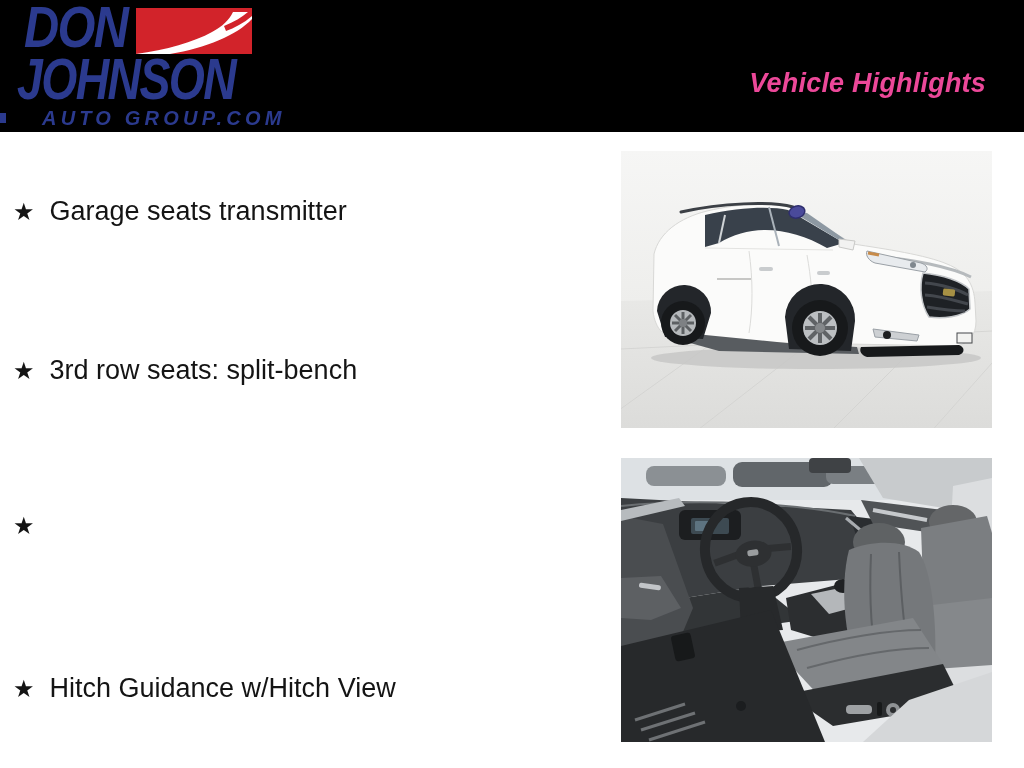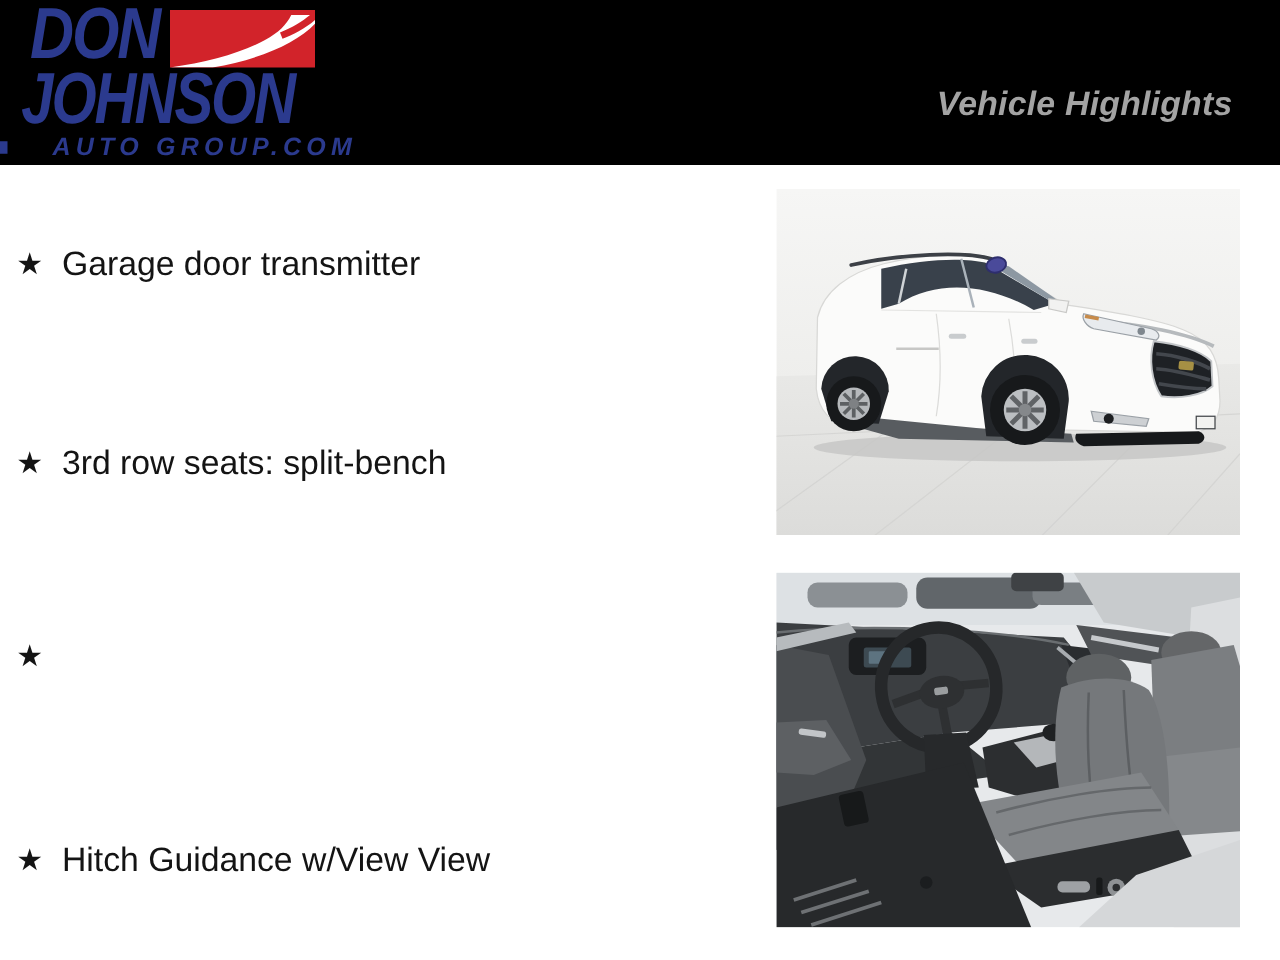--- a/index.html
+++ b/index.html
@@ -1,21 +1,21 @@
 <!DOCTYPE html>
 <html><head>
 <meta charset="utf-8">
 <style>
   html,body{margin:0;padding:0;background:#fff;}
   .page{position:relative;width:1024px;height:768px;background:#ffffff;overflow:hidden;
         font-family:"Liberation Sans", sans-serif;}
 
   
   .header{position:absolute;left:0;top:0;width:1024px;height:132px;background:#000000;font-style:italic;}
-  .page-title{position:absolute;right:38px;top:50px;font-size:27px;color:#a3a3a3;
+  .page-title{position:absolute;right:38px;top:50px;font-size:27px;color:#ec4899;
               letter-spacing:0.2px;white-space:nowrap;}
 
   
   .logo{position:absolute;left:0;top:4px;width:270px;height:126px;color:#2b3a8e;}
   .logo-don{position:absolute;left:24px;top:-6px;font-size:58px;font-weight:bold;line-height:1;
             letter-spacing:-2px;transform:scaleX(.84);transform-origin:left top;}
   .logo-johnson{position:absolute;left:17px;top:46px;font-size:58px;font-weight:bold;line-height:1;
             letter-spacing:-2px;transform:scaleX(.80);transform-origin:left top;}
   .logo-tagline{position:absolute;left:42px;top:103px;font-size:20px;font-weight:bold;
             letter-spacing:4.2px;white-space:nowrap;}
@@ -56,32 +56,32 @@
       <div class="logo-tick"></div>
       <div class="logo-tagline">AUTO GROUP.COM</div>
     </div>
 
     <h1 class="page-title">Vehicle Highlights</h1>
   </header>
 
   <div>
     <div class="feature f0">
       <span class="star">★</span>
-      <span class="label">Garage door transmitter</span>
+      <span class="label">Garage seats transmitter</span>
     </div>
     <div class="feature f1">
       <span class="star">★</span>
       <span class="label">3rd row seats: split-bench</span>
     </div>
     <div class="feature f2">
       <span class="star">★</span>
     </div>
     <div class="feature f3">
       <span class="star">★</span>
-      <span class="label">Hitch Guidance w/View View</span>
+      <span class="label">Hitch Guidance w/Hitch View</span>
     </div>
   </div>
 
   <figure class="photo photo-exterior">
     <svg viewBox="0 0 371 277" preserveAspectRatio="none" aria-hidden="true">
       <defs>
         <linearGradient id="exbg" x1="0" y1="0" x2="0" y2="1">
           <stop offset="0" stop-color="#f6f6f5"></stop>
             <stop offset="0.55" stop-color="#eeeeec"></stop>
           <stop offset="1" stop-color="#e5e5e3"></stop>

